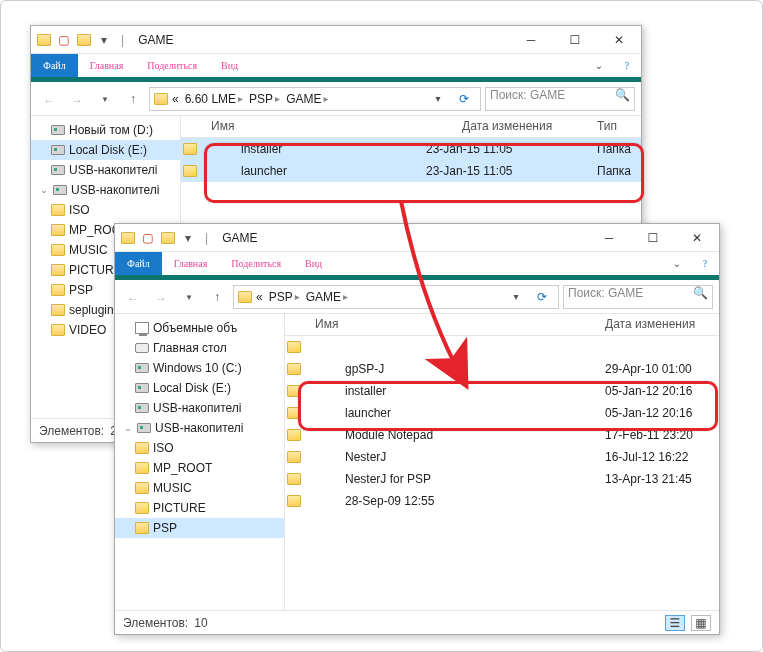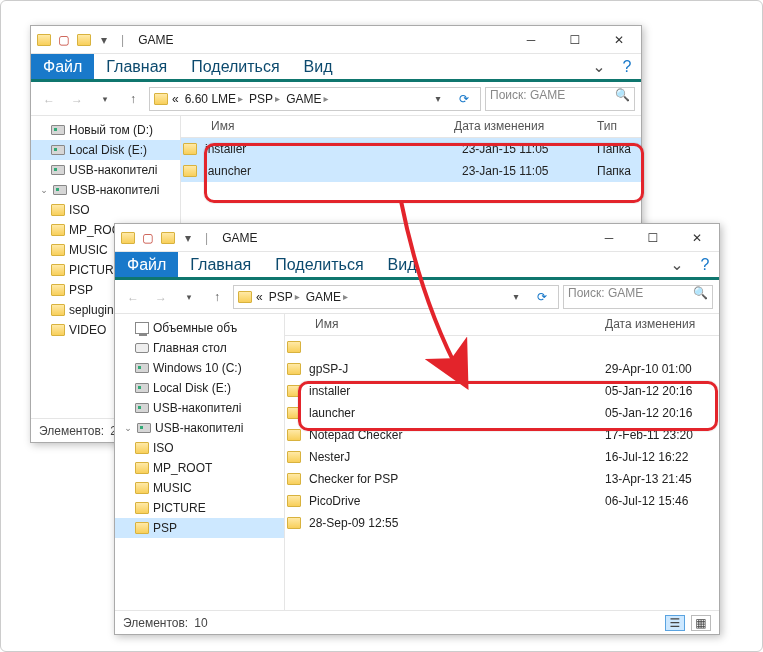--- a/index.html
+++ b/index.html
@@ -34,25 +34,26 @@
   .titlebar .left { display:flex; align-items:center; gap:6px; padding-left:6px; }
   .titlebar .title { margin-left: 4px; }
   .titlebar .spacer { flex:1; }
   .titlebar .winbtn { width:44px; height:28px; display:flex; align-items:center; justify-content:center; color:#333; }
   .qat-icon { width:14px;height:14px;display:inline-flex;align-items:center;justify-content:center;}
   
   .ribbon {
     height: 28px;
     display:flex;
     align-items:stretch;
-    border-bottom:3px solid #0f766e;
+    border-bottom:5px solid #0f766e;
     background:#fff;
-    font-size:16px;
-  }
-  .ribbon .tab { padding:0 12px; display:flex; align-items:center; color:#0c4a6e;}
+    font-size:10px;
+    font-family:Liberation Serif, serif;
+  }
+  .ribbon .tab { padding:0 12px; display:flex; align-items:center; color:#ec4899;}
   .ribbon .tab.file { background:#1979ca; color:#fff; font-weight:normal;}
   .ribbon .spacer{flex:1;}
   .ribbon .help{width:28px;display:flex;align-items:center;justify-content:center;color:#1979ca;}
   .ribbon .chev{width:28px;display:flex;align-items:center;justify-content:center;color:#555;}
   
   .navbar {
     height: 34px;
     display:flex;
     align-items:center;
     gap:4px;
@@ -99,28 +100,28 @@
   .folder-icon{width:14px;height:12px;background:linear-gradient(#ffe9a6,#f8cf5a);border:1px solid #d8b23e;border-radius:1px;}
   .drive-icon{width:14px;height:10px;background:#d6d6d6;border:1px solid #888;border-radius:1px;position:relative;}
   .drive-icon::after{content:"";position:absolute;left:2px;top:2px;width:3px;height:3px;background:#3a7;}
   .disk-icon{width:14px;height:10px;background:#eee;border:1px solid #888;border-radius:2px;}
   .pc-icon{width:14px;height:12px;background:#fff;border:1px solid #888;position:relative;}
   .pc-icon::after{content:"";position:absolute;left:3px;bottom:-3px;width:8px;height:2px;background:#888;}
 
   
   .filepane{flex:1;display:flex;flex-direction:column;}
   .headers{
-    display:flex;height:22px;border-bottom:1px solid #e5e5e5;color:#555;gap:8px;
+    display:flex;height:22px;border-bottom:1px solid #e5e5e5;color:#555;
   }
   .headers .col{padding:3px 6px;border-right:1px solid transparent;}
   .row{
     display:flex;align-items:center;height:22px;
   }
   .row.sel{background:#cde8ff;}
-  .row .cell{padding:2px 6px;overflow:hidden;white-space:nowrap;text-overflow:ellipsis;}
+  .row .cell{padding:2px 6px;overflow:hidden;white-space:nowrap;text-overflow:ellipsis;margin-left:36px;}
   .row .icon{width:18px;display:flex;justify-content:center;}
   
   .w1 .c-name{flex:1;}
   .w1 .c-date{width:135px;}
   .w1 .c-type{width:50px;}
   
   .w2 .c-name{flex:1;}
   .w2 .c-date{width:120px;}
   
   .status{
@@ -435,43 +436,36 @@
             <span class="icon">
               <span class="folder-icon"></span>
             </span>
             <span class="cell c-name">launcher</span>
             <span class="cell c-date">05-Jan-12 20:16</span>
           </div>
           <div class="row">
             <span class="icon">
               <span class="folder-icon"></span>
             </span>
-            <span class="cell c-name">Notepad Checker</span>
+            <span class="cell c-name">Module Notepad</span>
             <span class="cell c-date">17-Feb-11 23:20</span>
           </div>
           <div class="row">
             <span class="icon">
               <span class="folder-icon"></span>
             </span>
             <span class="cell c-name">NesterJ</span>
             <span class="cell c-date">16-Jul-12 16:22</span>
           </div>
           <div class="row">
             <span class="icon">
               <span class="folder-icon"></span>
             </span>
-            <span class="cell c-name">Checker for PSP</span>
+            <span class="cell c-name">NesterJ for PSP</span>
             <span class="cell c-date">13-Apr-13 21:45</span>
-          </div>
-          <div class="row">
-            <span class="icon">
-              <span class="folder-icon"></span>
-            </span>
-            <span class="cell c-name">PicoDrive</span>
-            <span class="cell c-date">06-Jul-12 15:46</span>
           </div>
           <div class="row">
             <span class="icon">
               <span class="folder-icon"></span>
             </span>
             <span class="cell c-date">28-Sep-09 12:55</span>
           </div>
         </div>
     </div>
   </div>

